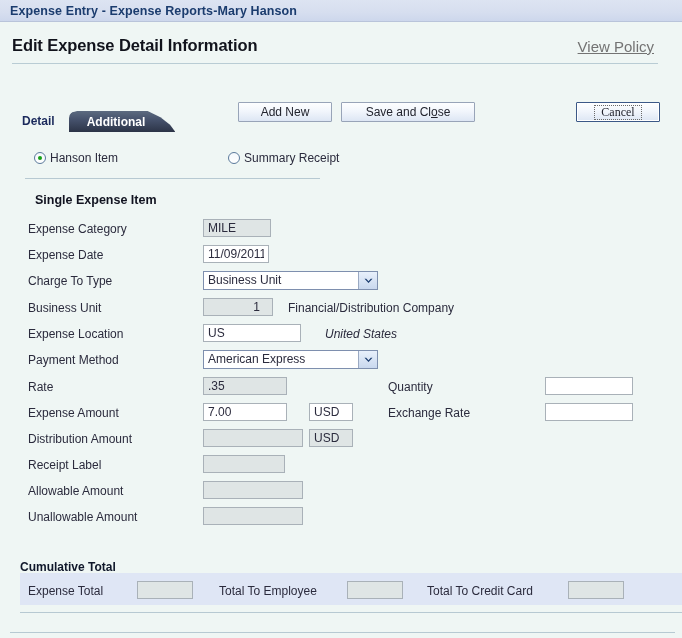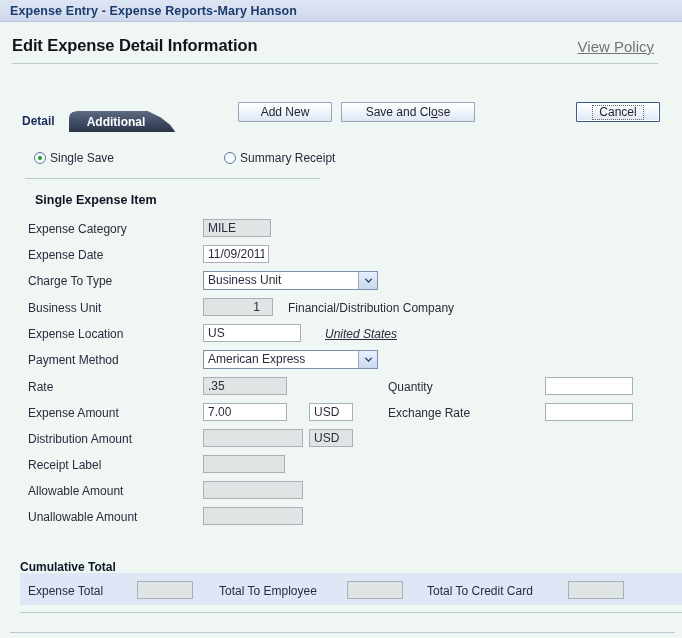--- a/index.html
+++ b/index.html
@@ -83,20 +83,21 @@
     box-sizing: border-box;
     padding: 0;
     margin-top: 30px;
   }
   .btn-addnew  { left: 238px; width: 94px; }
   .btn-save    { left: 341px; width: 134px; }
   .btn-cancel  {
     left: 576px; width: 84px;
     border: 1px solid #3b5887;
     box-shadow: inset 0 0 0 1px #ffffff;
+    font-family: Liberation Serif, serif;
   }
   .btn-cancel .btn-inner {
     border: 1px dotted #6a6a6a;
     padding: 0 6px;
     line-height: 13px;
   }
   .u { text-decoration: underline; }
 
   
   .tabs {
@@ -224,21 +225,21 @@
     width: 44px;
     text-align: left;
   }
   .annot {
     position: absolute;
     top: 3px;
     font-size: 12px;
     color: #2b2b3d;
     white-space: nowrap;
   }
-  .annot.italic { font-style: italic; text-decoration: underline; }
+  .annot.italic { font-style: italic; }
 
   select.fld {
     appearance: none;
     -webkit-appearance: none;
     border: 1px solid #7e8fae;
     background: #ffffff;
     padding-right: 22px;
     height: 19px;
     line-height: 17px;
   }
@@ -330,21 +331,21 @@
 </div>
 
 <div class="tabs">
   <div class="tab-detail">Detail</div>
   <div class="tab-additional">Additional</div>
 </div>
 
 <div class="radio-row">
   <div class="radio-item">
     <span class="radio-dot checked"></span>
-    <span class="radio-label">Single Save</span>
+    <span class="radio-label">Hanson Item</span>
   </div>
   <div class="radio-item second">
     <span class="radio-dot"></span>
     <span class="radio-label">Summary Receipt</span>
   </div>
 </div>
 
 <div class="section-rule"></div>
 <div class="section-title">Single Expense Item</div>
 

